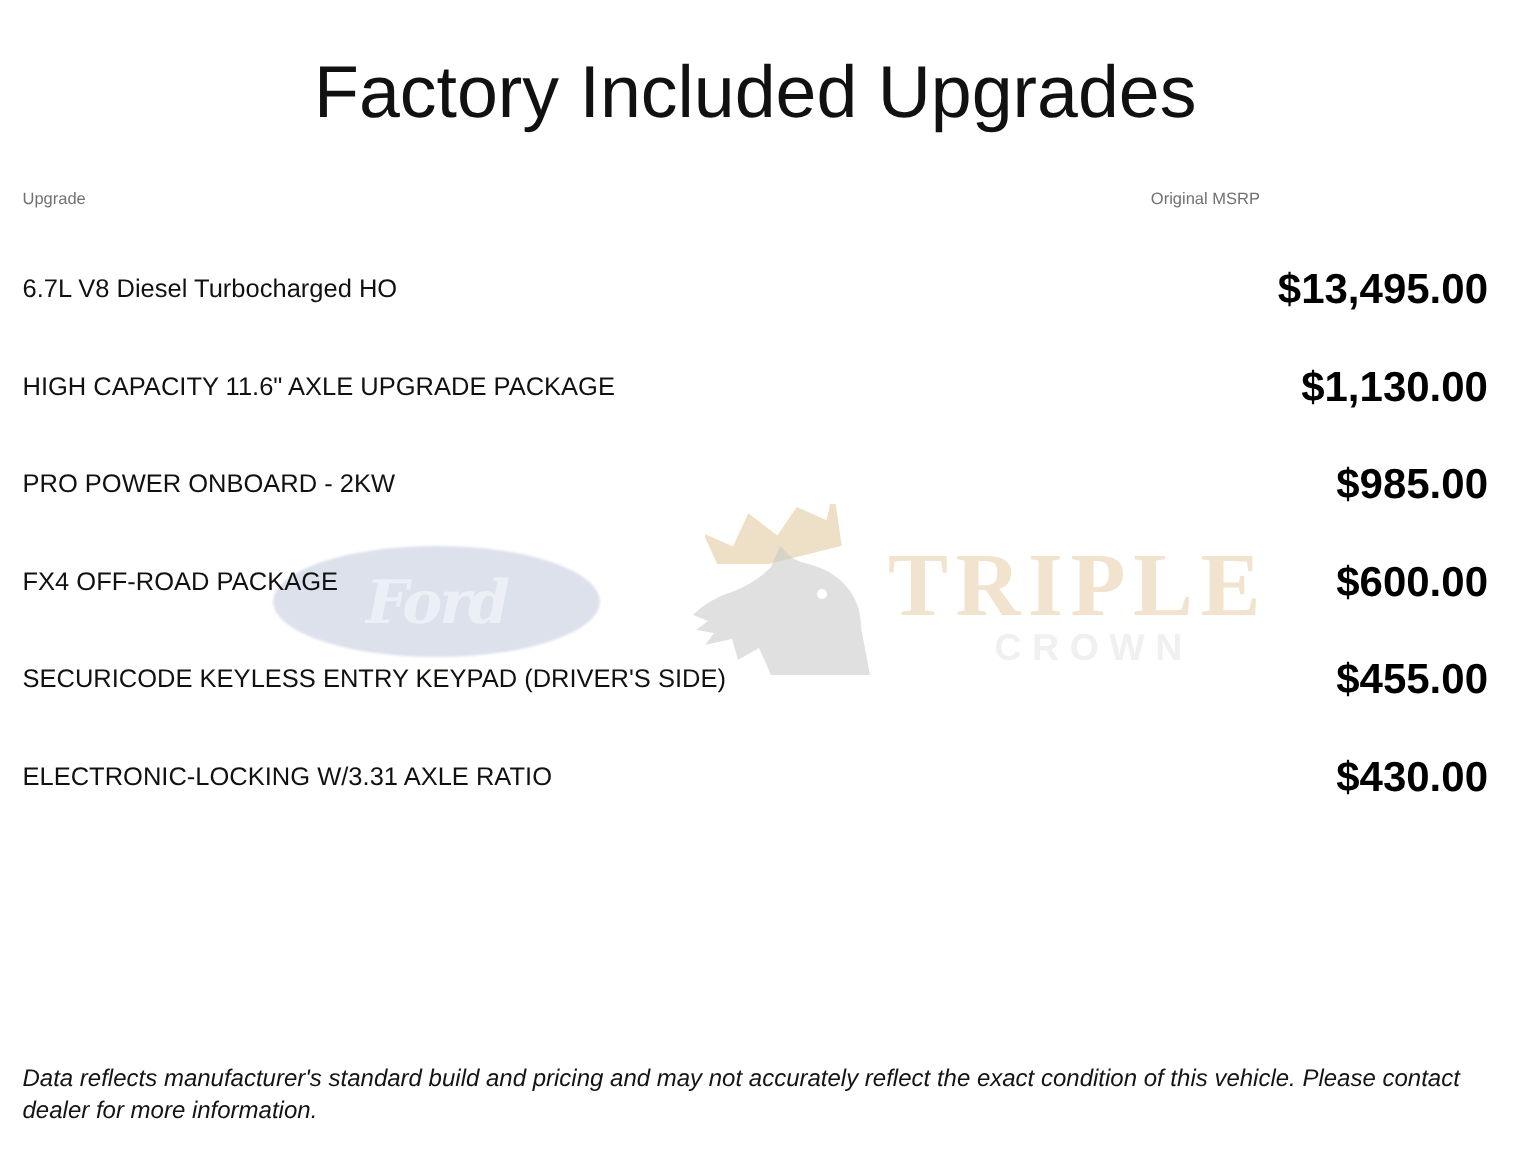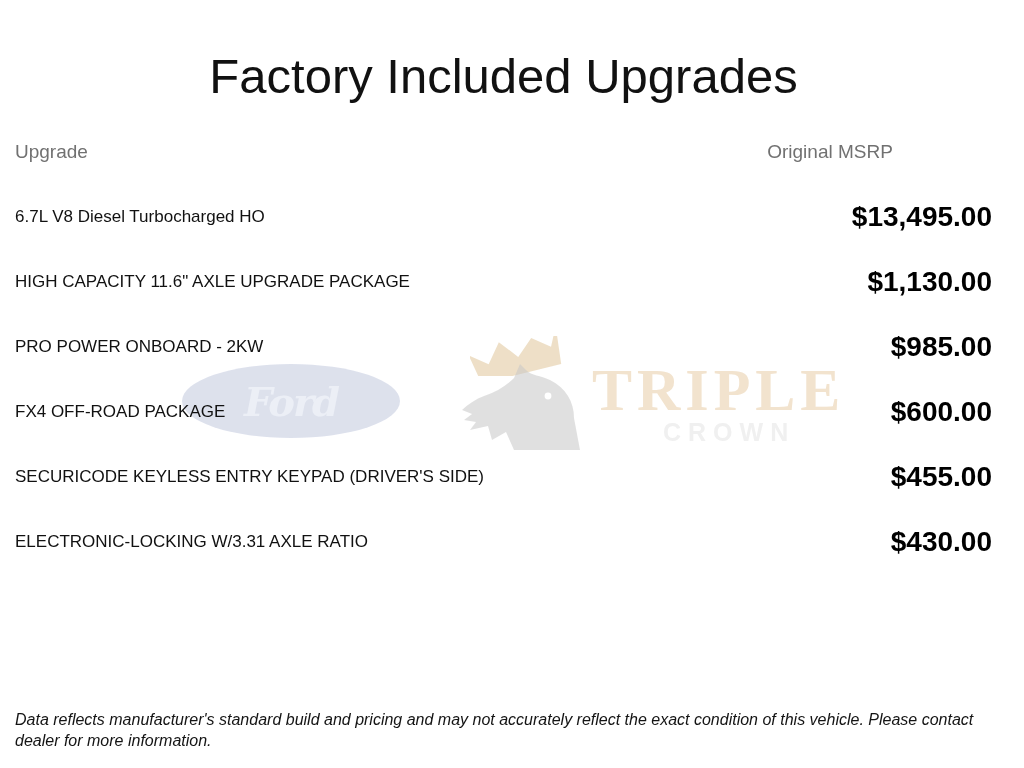--- a/index.html
+++ b/index.html
@@ -95,42 +95,42 @@
     filter: blur(0.4px);
   }
 
   
   #page {
     position: relative;
     z-index: 2;
     width: 1024px;
     height: 768px;
     box-sizing: border-box;
-    padding: 14px 32px 0 15px;
+    padding: 0 32px 0 15px;
   }
 
   #page-title {
     margin: 0;
     padding-top: 36px;
     text-align: center;
     font-size: 49px;
     font-weight: 300;
     line-height: 1.08;
     letter-spacing: 0px;
     color: #111111;
   }
 
   #upgrades-table {
     width: 100%;
     border-collapse: collapse;
     margin-top: 38px;
     table-layout: auto;
   }
   #upgrades-table th {
-    font-size: 19px;
+    font-size: 11px;
     font-weight: 400;
     color: #717171;
     padding: 0 0 22px 0;
     white-space: nowrap;
   }
   #upgrades-table th.col-upgrade { text-align: left; }
   #upgrades-table th.col-msrp    { text-align: left; }
 
   #upgrades-table td {
     padding: 0;

